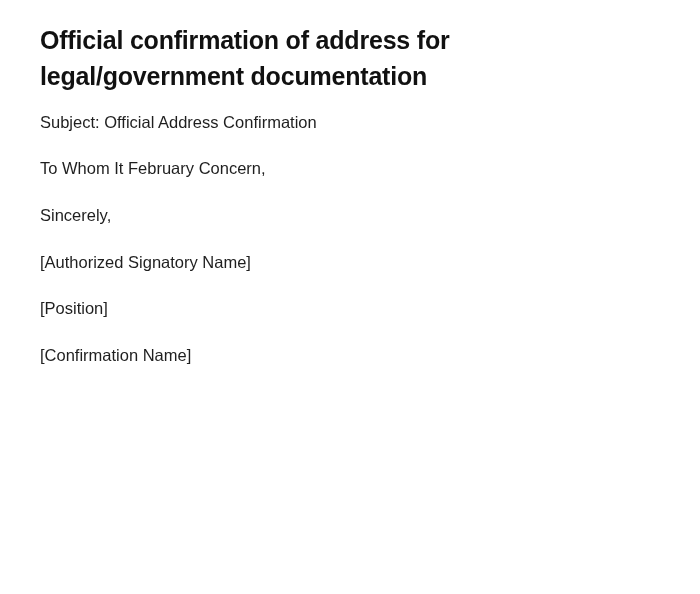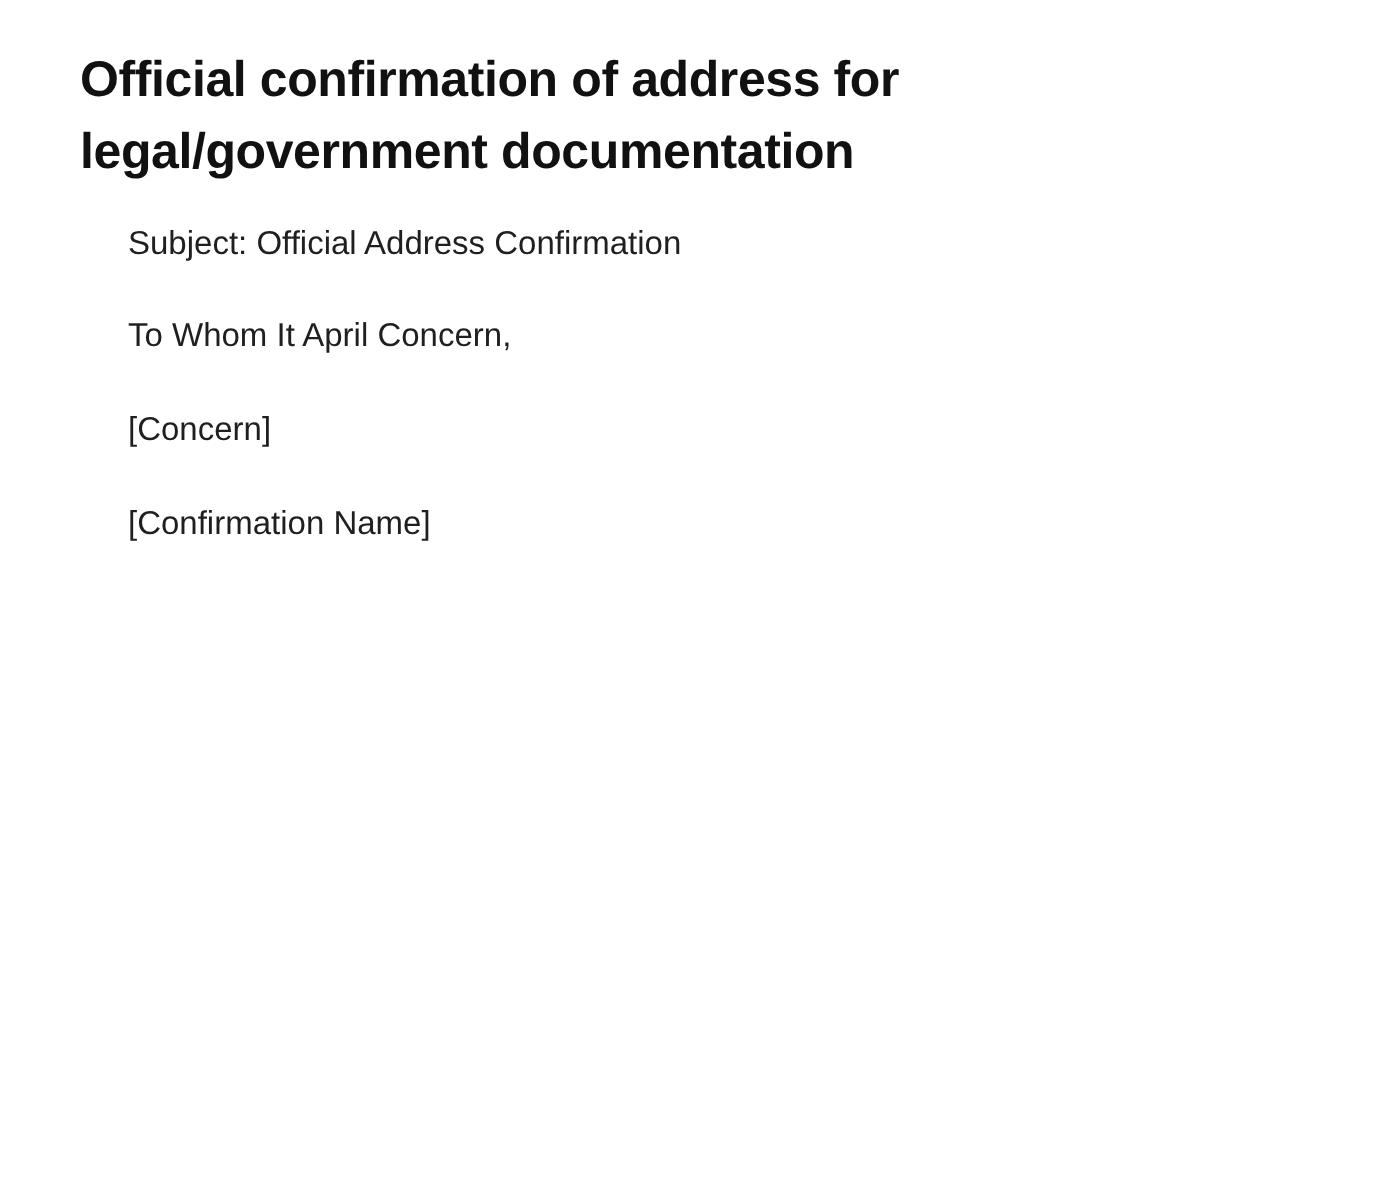--- a/index.html
+++ b/index.html
@@ -28,34 +28,35 @@
     letter-spacing: -0.2px;
     color: #111111;
     margin: 0 0 14px 0;
     max-width: 560px;
   }
   .doc-body {
     font-size: 16.5px;
     line-height: 1.62;
     color: #1f1f1f;
     font-weight: 400;
-    margin-left: 24px;
   }
   .doc-body p {
     margin: 0 0 20px 0;
     max-width: 590px;
   }
   .doc-body p:last-child {
     margin-bottom: 0;
   }
 </style>
 </head>
 <body>
 
 <div class="page">
   <h1 class="doc-title">Official confirmation of address for legal/government documentation</h1>
   <div class="doc-body">
     <p>Subject: Official Address Confirmation</p>
-    <p>To Whom It April Concern,</p>
-    <p>[Concern]</p>
+    <p>To Whom It February Concern,</p>
+    <p>Sincerely,</p>
+    <p>[Authorized Signatory Name]</p>
+    <p>[Position]</p>
     <p>[Confirmation Name]</p>
   </div>
 </div>
 
 </body></html>

